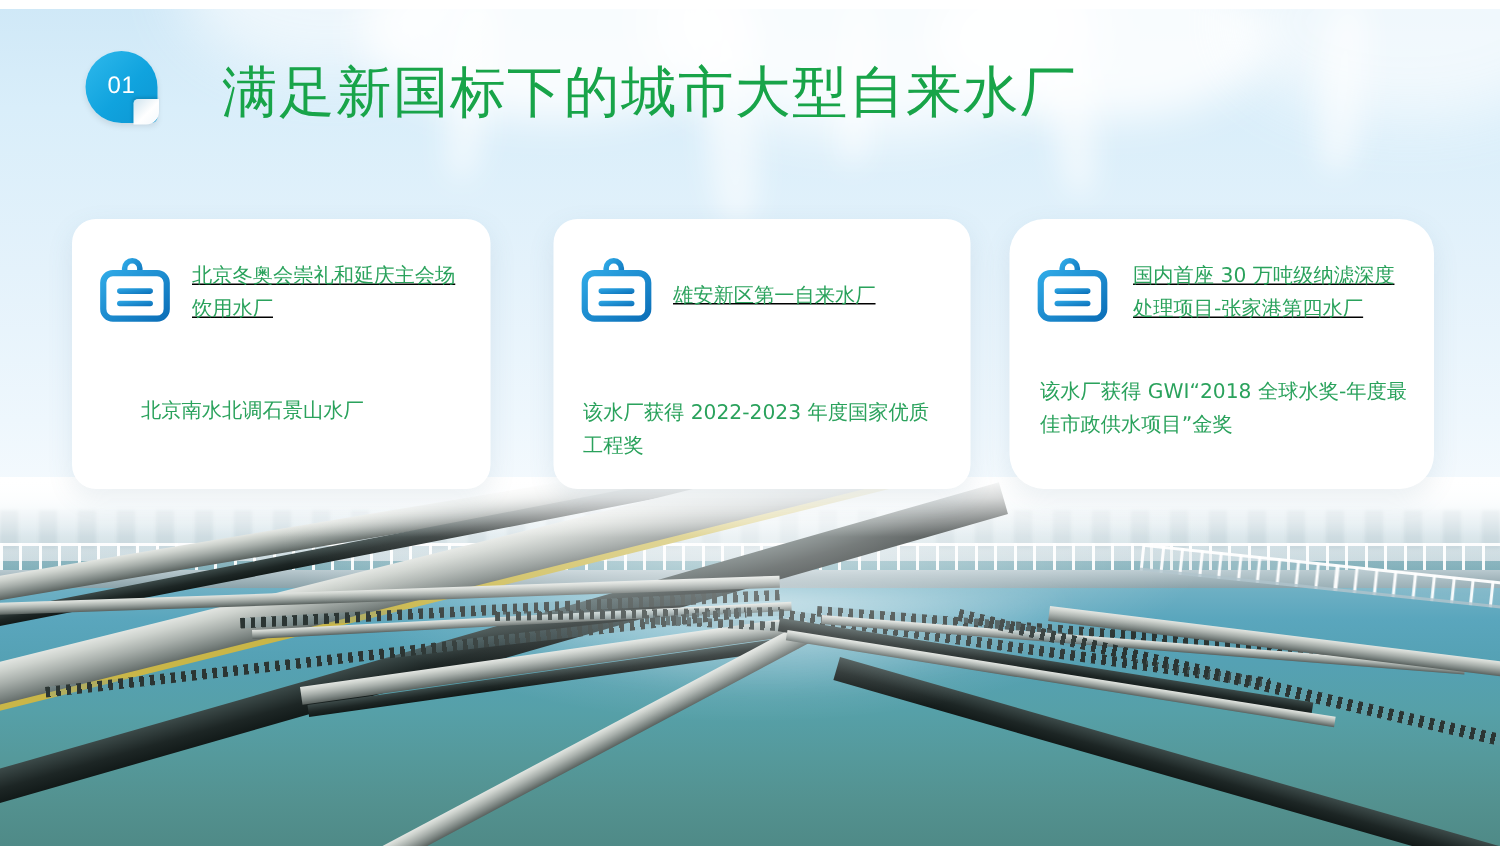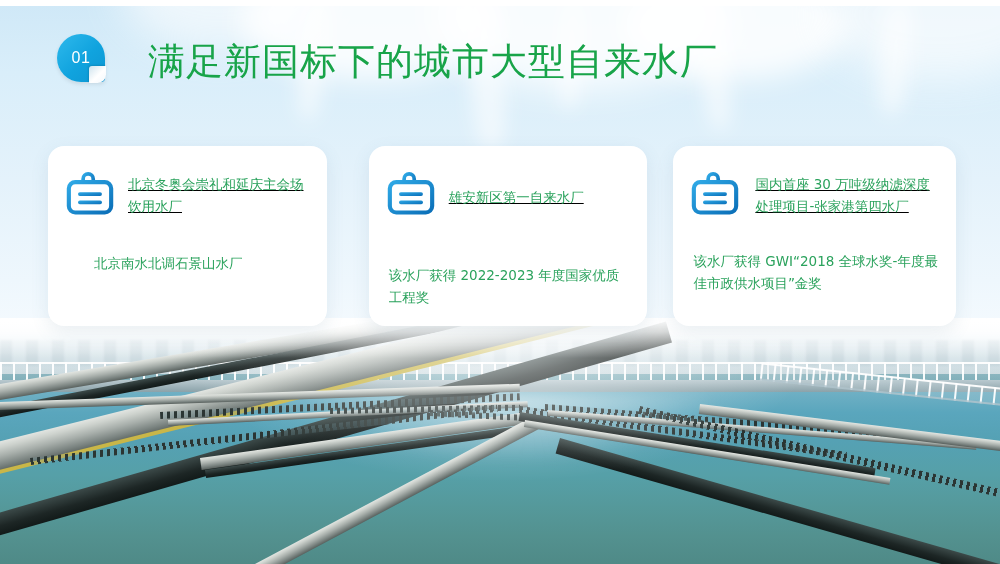--- a/index.html
+++ b/index.html
@@ -123,33 +123,33 @@
 
   
   .cards{position:absolute;left:48px;top:146px;width:908px;height:180px;display:flex;gap:26px;}
   .card{
     position:relative;background:#ffffff;border-radius:16px;
     box-shadow:0 6px 18px rgba(80,120,150,.12);
     padding:24px 18px 18px 18px;box-sizing:border-box;
   }
   .card.c-a{width:284px;}
   .card.c-b{width:284px;margin-left:16px;}
-  .card.c-c{width:288px;}
+  .card.c-c{width:288px;border-radius:23px;}
   .card-head{display:flex;align-items:center;gap:14px;text-decoration:underline;}
   .id-icon{flex:0 0 auto;width:48px;height:46px;position:relative;margin-top:2px;}
   .card-title{
     color:#2aa25c;font-size:13.5px;line-height:22px;
     font-family:"DejaVu Sans","Liberation Sans",sans-serif;
     padding-top:2px;
   }
   .card-body{
     color:#2aa25c;font-size:13.5px;line-height:22px;
     font-family:"DejaVu Sans","Liberation Sans",sans-serif;
   }
-  .c-a .card-body{margin-top:34px;padding-left:28px;}
+  .c-a .card-body{margin-top:45px;padding-left:28px;}
   .c-b .card-body{margin-top:46px;padding-left:2px;}
   .c-c .card-body{margin-top:32px;padding-left:2px;}
   .c-b .card-title{padding-top:6px;}
   .c-c .card-head{gap:16px;}
 </style>
 </head>
 <body>
 
 <div class="slide">
 

